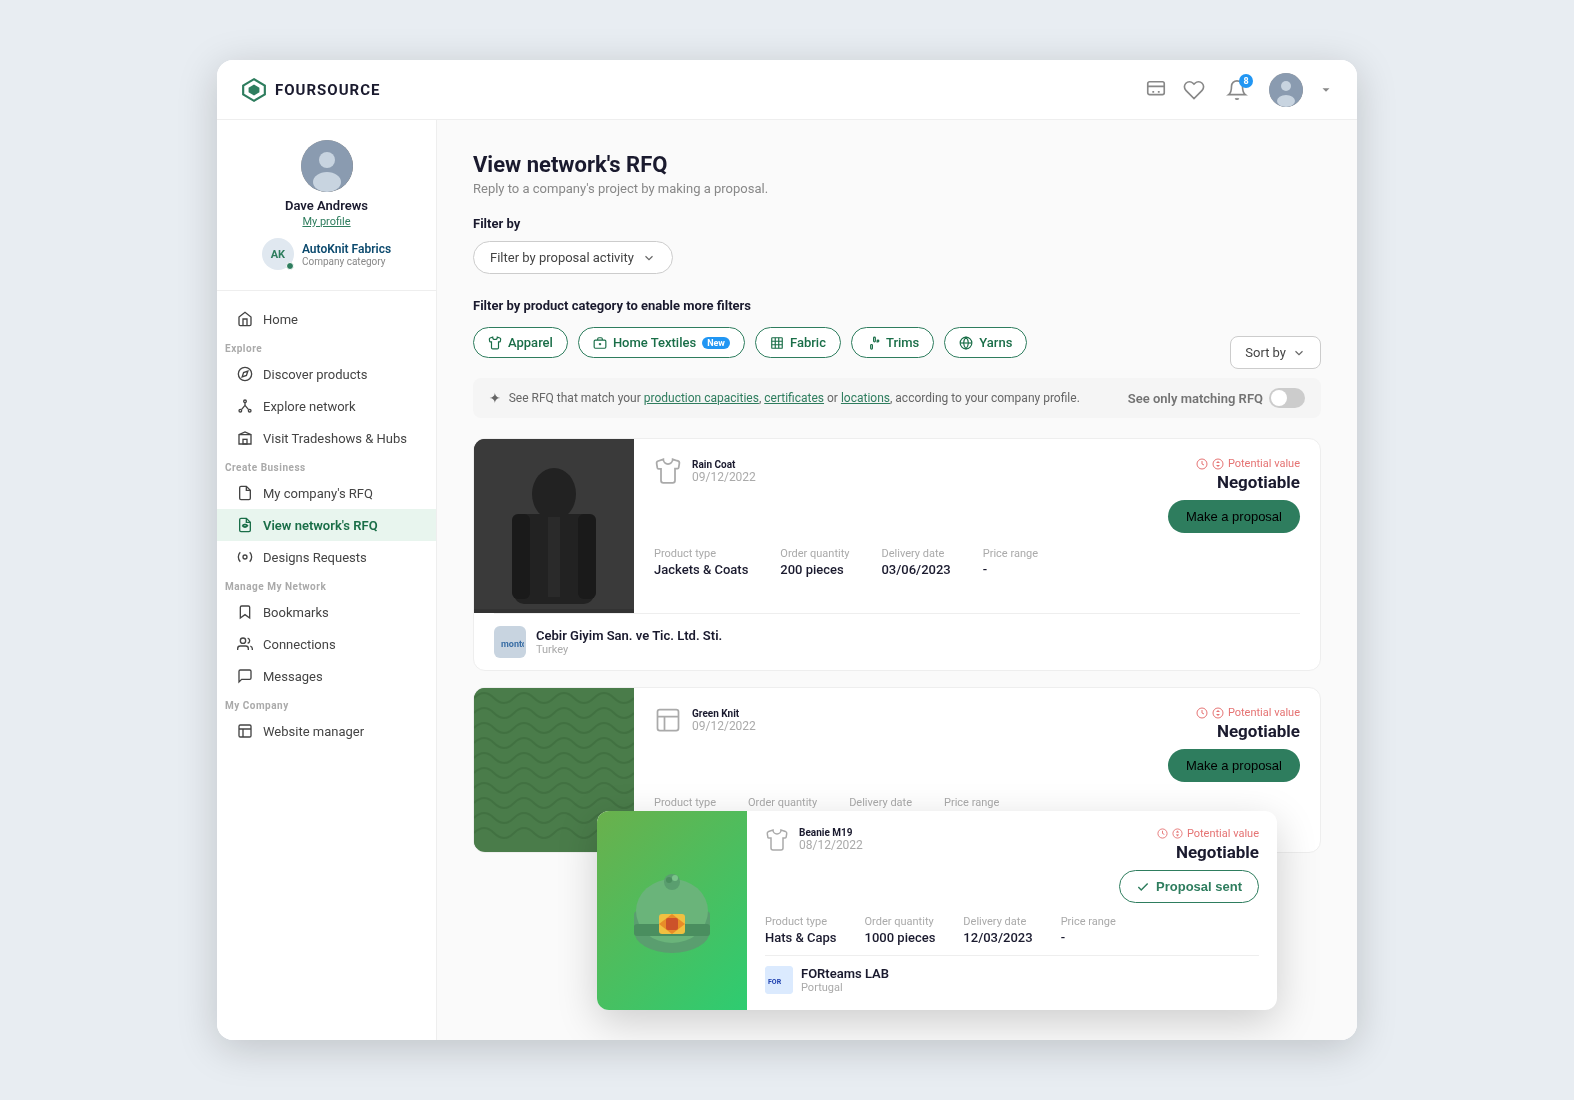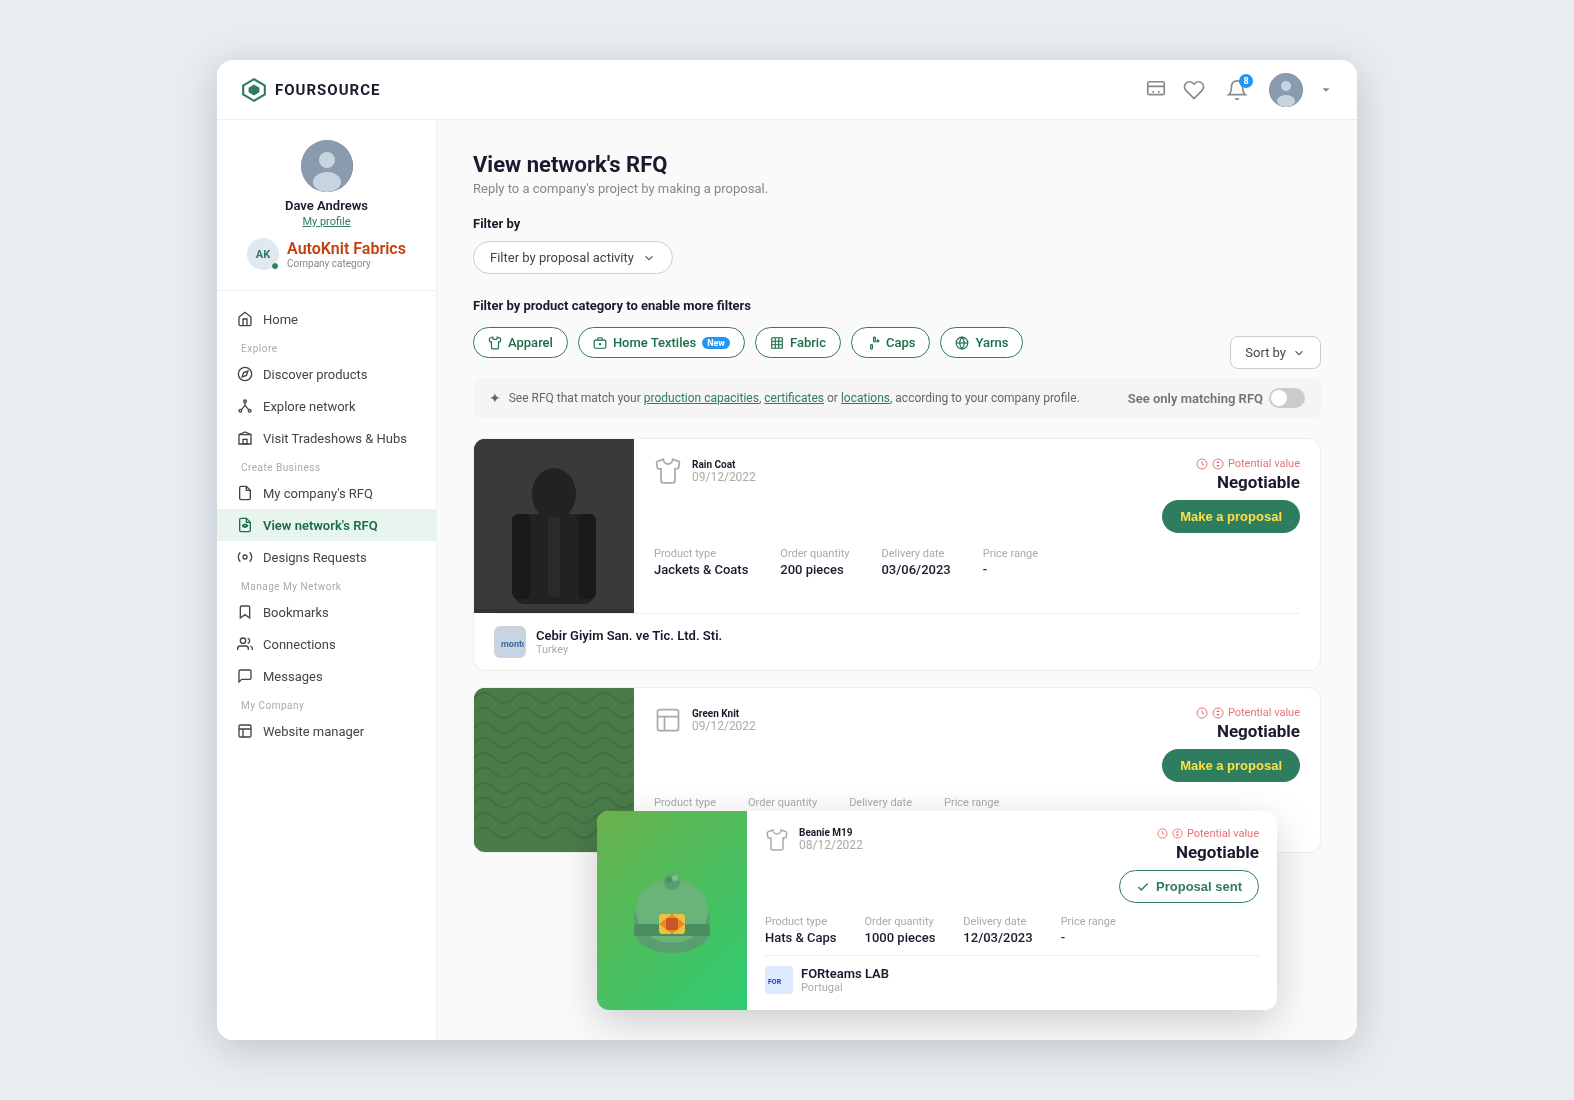--- a/index.html
+++ b/index.html
@@ -166,35 +166,35 @@
       position: absolute;
       bottom: 0;
       right: 0;
       width: 8px;
       height: 8px;
       background: #2e7d5e;
       border-radius: 50%;
       border: 1px solid #fff;
     }
     .company-info .company-name {
-      font-size: 16px;
+      font-size: 12px;
       font-weight: 600;
-      color: #c2410c;
+      color: #0c4a6e;
     }
     .company-info .company-sub {
       font-size: 10px;
       color: #888;
       cursor: pointer;
     }
     .sidebar-section-label {
       font-size: 10px;
       color: #aaa;
-      font-weight: 400;
+      font-weight: 700;
       letter-spacing: 0.5px;
-      padding: 8px 24px 4px;
+      padding: 8px 8px 4px;
       text-transform: capitalize;
     }
     .sidebar-item {
       display: flex;
       align-items: center;
       gap: 10px;
       padding: 8px 20px;
       cursor: pointer;
       font-size: 13px;
       color: #444;
@@ -408,26 +408,26 @@
     }
     .rfq-negotiable {
       font-size: 17px;
       font-weight: 700;
       color: #1a1a2e;
       margin-bottom: 8px;
       margin-left: 44px;
     }
     .make-proposal-btn {
       background: #2e7d5e;
-      color: #fde047;
+      color: #000000;
       border: none;
       border-radius: 20px;
       padding: 9px 18px;
       font-size: 13px;
-      font-weight: 700;
+      font-weight: 400;
       cursor: pointer;
     }
     .proposal-sent-btn {
       background: #fff;
       color: #2e7d5e;
       border: 1.5px solid #2e7d5e;
       border-radius: 20px;
       padding: 8px 16px;
       font-size: 13px;
       font-weight: 600;
@@ -739,21 +739,21 @@
               <rect x="3" y="3" width="18" height="18" rx="1"></rect>
                 <path d="M3 9h18M3 15h18M9 3v18M15 3v18"></path>
             </svg>
             <span>Fabric</span>
           </div>
           <div class="category-pill">
             <svg width="14" height="14" viewBox="0 0 24 24" fill="none" stroke="currentColor" stroke-width="2">
               <path d="M14.5 10c-.83 0-1.5-.67-1.5-1.5v-5c0-.83.67-1.5 1.5-1.5s1.5.67 1.5 1.5v5c0 .83-.67 1.5-1.5 1.5zM20.5 10H19V8.5c0-.83.67-1.5 1.5-1.5s1.5.67 1.5 1.5-.67 1.5-1.5 1.5z"></path>
               <path d="M9.5 14.5c.83 0 1.5.67 1.5 1.5v5c0 .83-.67 1.5-1.5 1.5S8 21.83 8 21v-5c0-.83.67-1.5 1.5-1.5z"></path>
             </svg>
-            <span>Caps</span>
+            <span>Trims</span>
           </div>
           <div class="category-pill">
             <svg width="14" height="14" viewBox="0 0 24 24" fill="none" stroke="currentColor" stroke-width="2">
               <circle cx="12" cy="12" r="10"></circle>
               <path d="M12 2a15.3 15.3 0 0 1 4 10 15.3 15.3 0 0 1-4 10 15.3 15.3 0 0 1-4-10 15.3 15.3 0 0 1 4-10z"></path>
               <path d="M2 12h20"></path>
             </svg>
             <span>Yarns</span>
           </div>
         </div>

